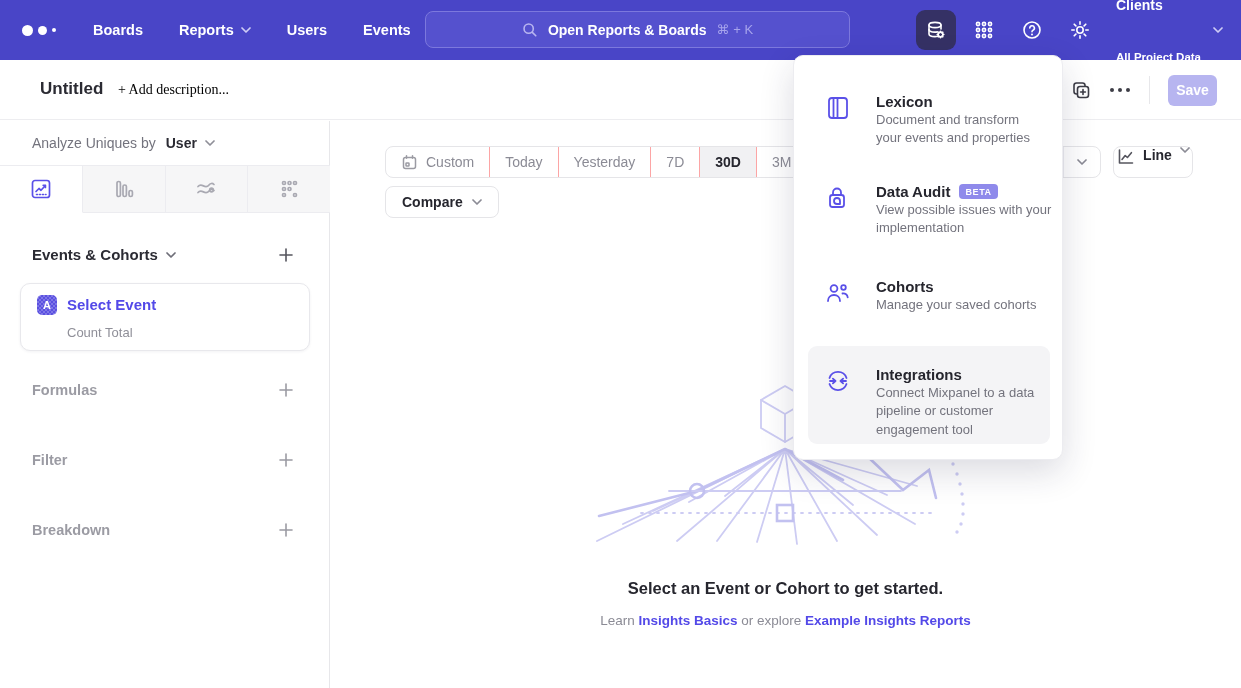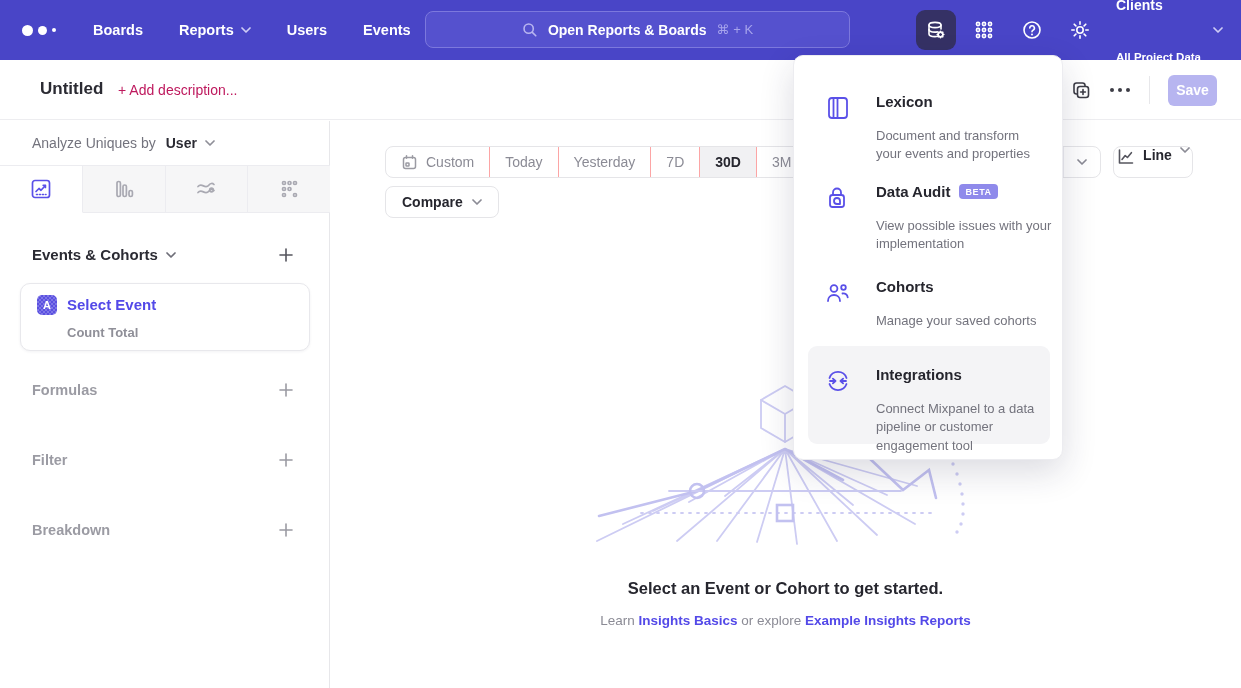--- a/index.html
+++ b/index.html
@@ -37,21 +37,21 @@
   .istroke { fill:none; stroke:#fff; stroke-width:1.6; stroke-linecap:round; stroke-linejoin:round; }
   .project-switch { display:flex; align-items:center; gap:12px; margin-left:8px; cursor:pointer; }
   .project-name { color:#fff; font-size:14px; font-weight:700; line-height:1.25; }
   .project-scope { color:#fff; font-size:11.5px; font-weight:700;margin-top:36px; }
   .proj-chev { color:#cfcdf5; }
 
   
   .header-row { position:absolute; left:0; top:60px; width:1241px; height:60px;
     background:#fff; border-bottom:1px solid #ededf0; }
   .report-title { position:absolute; left:40px; top:19px; font-size:17px; font-weight:700; color:#2b2b33; }
-  .desc-placeholder { position:absolute; left:118px; top:22px; font-size:14px; color:#be185d; cursor:text; }
+  .desc-placeholder { position:absolute; left:118px; top:22px; font-size:14px; color:#000000; cursor:text;font-family:Liberation Serif, serif; }
   .hdr-actions { position:absolute; right:24px; top:0; height:60px; display:flex; align-items:center; gap:18px; }
   .hdr-icon { color:#3d3d46; cursor:pointer; display:flex; }
   .hdr-divider { width:1px; height:28px; background:#e7e7ea; }
   .save-btn { width:49px; height:31px; background:#b7b5f0; border:none; border-radius:6px;
     color:#fff; font-size:14px; font-weight:600; font-family:inherit; cursor:default; }
 
   
   .sidebar { position:absolute; left:0; top:121px; width:330px; height:567px;
     background:#fff; border-right:1px solid #e7e7ea; }
   .analyze-row { position:absolute; left:32px; top:14px; display:flex; align-items:center; gap:6px; font-size:14px; }
@@ -77,21 +77,21 @@
 
   .event-card { position:absolute; left:20px; top:162px; width:290px; height:68px; background:#fff;
     border:1px solid #e8e8ec; border-radius:10px; box-shadow:0 1px 3px rgba(40,40,70,.06); cursor:pointer; }
   .event-badge { position:absolute; left:16px; top:11px; width:20px; height:20px; border-radius:5px;
     background:#5a50e0;
     background-image:linear-gradient(45deg, rgba(255,255,255,.22) 25%, transparent 25%, transparent 75%, rgba(255,255,255,.22) 75%),
                      linear-gradient(45deg, rgba(255,255,255,.22) 25%, transparent 25%, transparent 75%, rgba(255,255,255,.22) 75%);
     background-size:4px 4px; background-position:0 0, 2px 2px;
     color:#fff; font-size:11px; font-weight:700; display:flex; align-items:center; justify-content:center; }
   .event-title { position:absolute; left:46px; top:12px; font-size:15px; font-weight:600; color:#5349e8; }
-  .event-sub { position:absolute; left:46px; top:41px; font-size:13px; color:#8f8f98;font-weight:bold; }
+  .event-sub { position:absolute; left:46px; top:41px; font-size:13px; color:#8f8f98; }
 
   .side-row { position:absolute; left:32px; right:35px; display:flex; align-items:center; }
   .side-row-label { font-size:14.5px; font-weight:600; color:#9b9ba3; }
 
   
   .main { position:absolute; left:330px; top:121px; width:911px; height:567px; background:#fff; }
 
   .date-control { position:absolute; left:55px; top:25px; width:716px; height:32px;
     background:#fff; border:1px solid #e5e5e8; border-radius:8px; display:flex; align-items:stretch; z-index:2; }
   .seg { display:flex; align-items:center; gap:8px; padding:0 15px; font-size:14px; color:#8b8b95;
@@ -122,21 +122,21 @@
   .empty-sub a { color:#5349e8; font-weight:700; text-decoration:none; cursor:pointer; }
 
   
   .dropdown-panel { position:absolute; left:793px; top:55px; width:270px; height:405px; background:#fff;
     border:1px solid #ececf0; border-radius:10px; box-shadow:0 12px 34px rgba(30,30,70,.16); z-index:50; }
   .menu-item { position:absolute; left:0; width:270px; cursor:pointer; }
   .menu-icon { position:absolute; left:30px; top:1px; width:28px; height:28px; color:#5a50e8; }
   .mstroke { fill:none; stroke:#5a50e8; stroke-width:1.8; stroke-linecap:round; stroke-linejoin:round; }
   .menu-text { position:absolute; left:82px; top:0; width:178px; }
   .menu-title { font-size:15px; font-weight:700; color:#26262e; display:flex; align-items:center; gap:9px; }
-  .menu-desc { margin-top:17px; font-size:13px; line-height:1.42; color:#73737d; white-space:pre-line; }
+  .menu-desc { margin-top:1px; font-size:13px; line-height:1.42; color:#73737d; white-space:pre-line; }
   .beta-badge { background:#8f8aeb; color:#fff; font-size:9px; font-weight:700; letter-spacing:.6px;
     padding:2.5px 6px; border-radius:4px; }
   .menu-highlight { position:absolute; left:14px; top:290px; width:242px; height:98px;
     background:#f4f4f6; border-radius:9px; cursor:pointer; }
   .menu-highlight .menu-icon { left:16px; top:21px; }
   .menu-highlight .menu-text { left:68px; top:20px; }
 </style>
 </head>
 <body>
 

